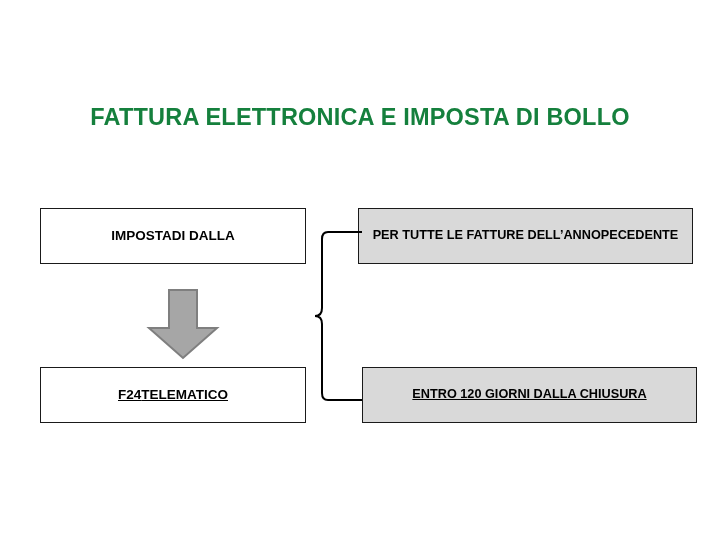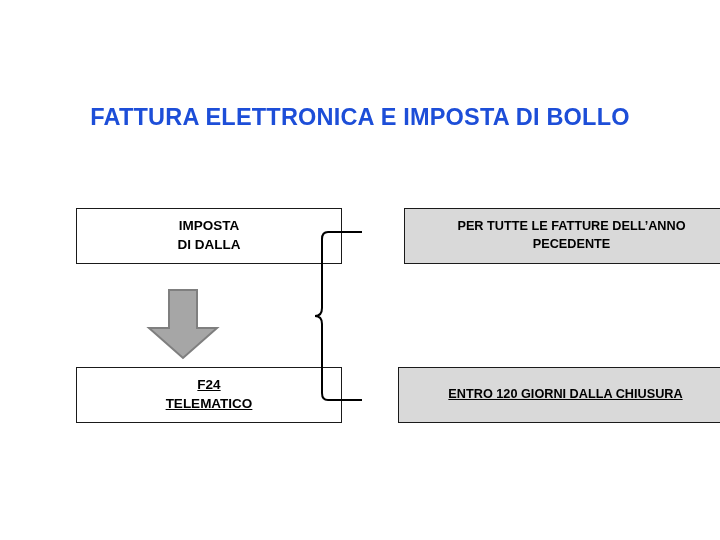--- a/index.html
+++ b/index.html
@@ -23,39 +23,38 @@
 
   
   .slide-title {
     position: absolute;
     left: 0;
     top: 104px;
     width: 720px;
     text-align: center;
     font-size: 23.5px;
     font-weight: 700;
-    color: #1d4ed8;
+    color: #15803d;
     letter-spacing: 0.2px;
     white-space: nowrap;
   }
 
   
   .flow-box {
     position: absolute;
     box-sizing: border-box;
     border: 1.5px solid #1a1a1a;
     display: flex;
-    flex-direction: column;
+    flex-direction: row;
     align-items: center;
     justify-content: center;
     text-align: center;
     font-weight: 700;
     color: #000000;
     line-height: 1.38;
-    margin-left: 36px;
   }
   .flow-box .line {
     display: block;
     white-space: nowrap;
   }
 
   .box-plain {
     background: #ffffff;
   }
   .box-shaded {
@@ -74,21 +73,21 @@
     left: 40px;
     top: 367px;
     width: 266px;
     height: 56px;
     font-size: 13.5px;
     text-decoration: underline;
   }
 
   
   #box-anno-precedente {
-    left: 368px;
+    left: 358px;
     top: 208px;
     width: 335px;
     height: 56px;
     font-size: 12.7px;
   }
   #box-entro-120-giorni {
     left: 362px;
     top: 367px;
     width: 335px;
     height: 56px;

